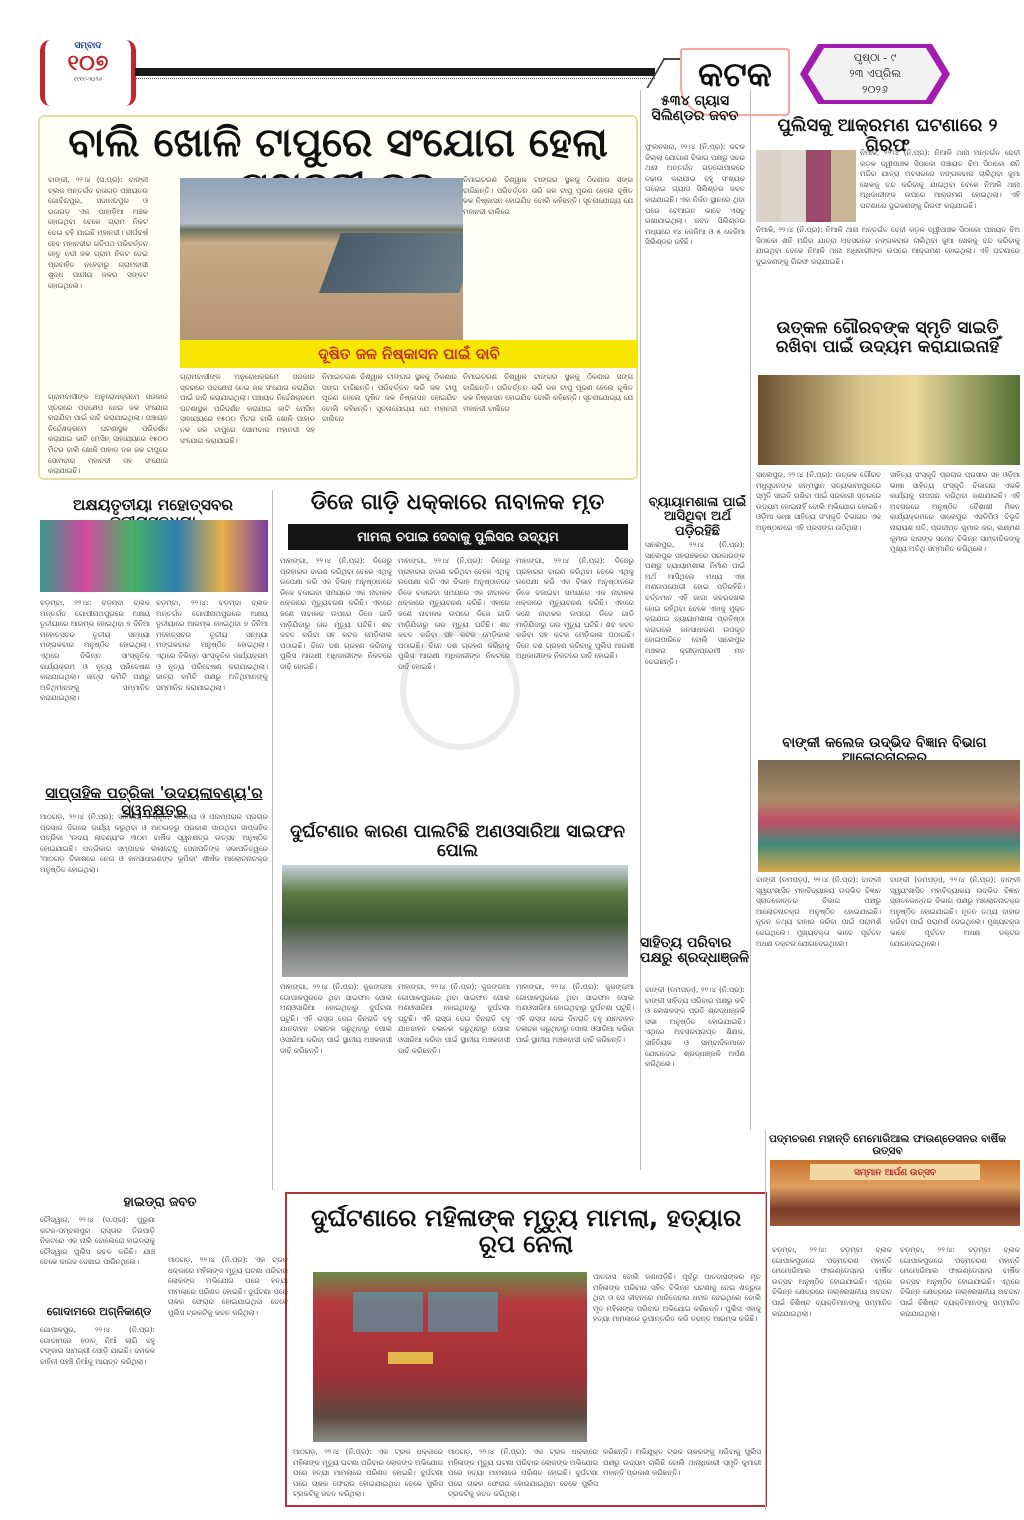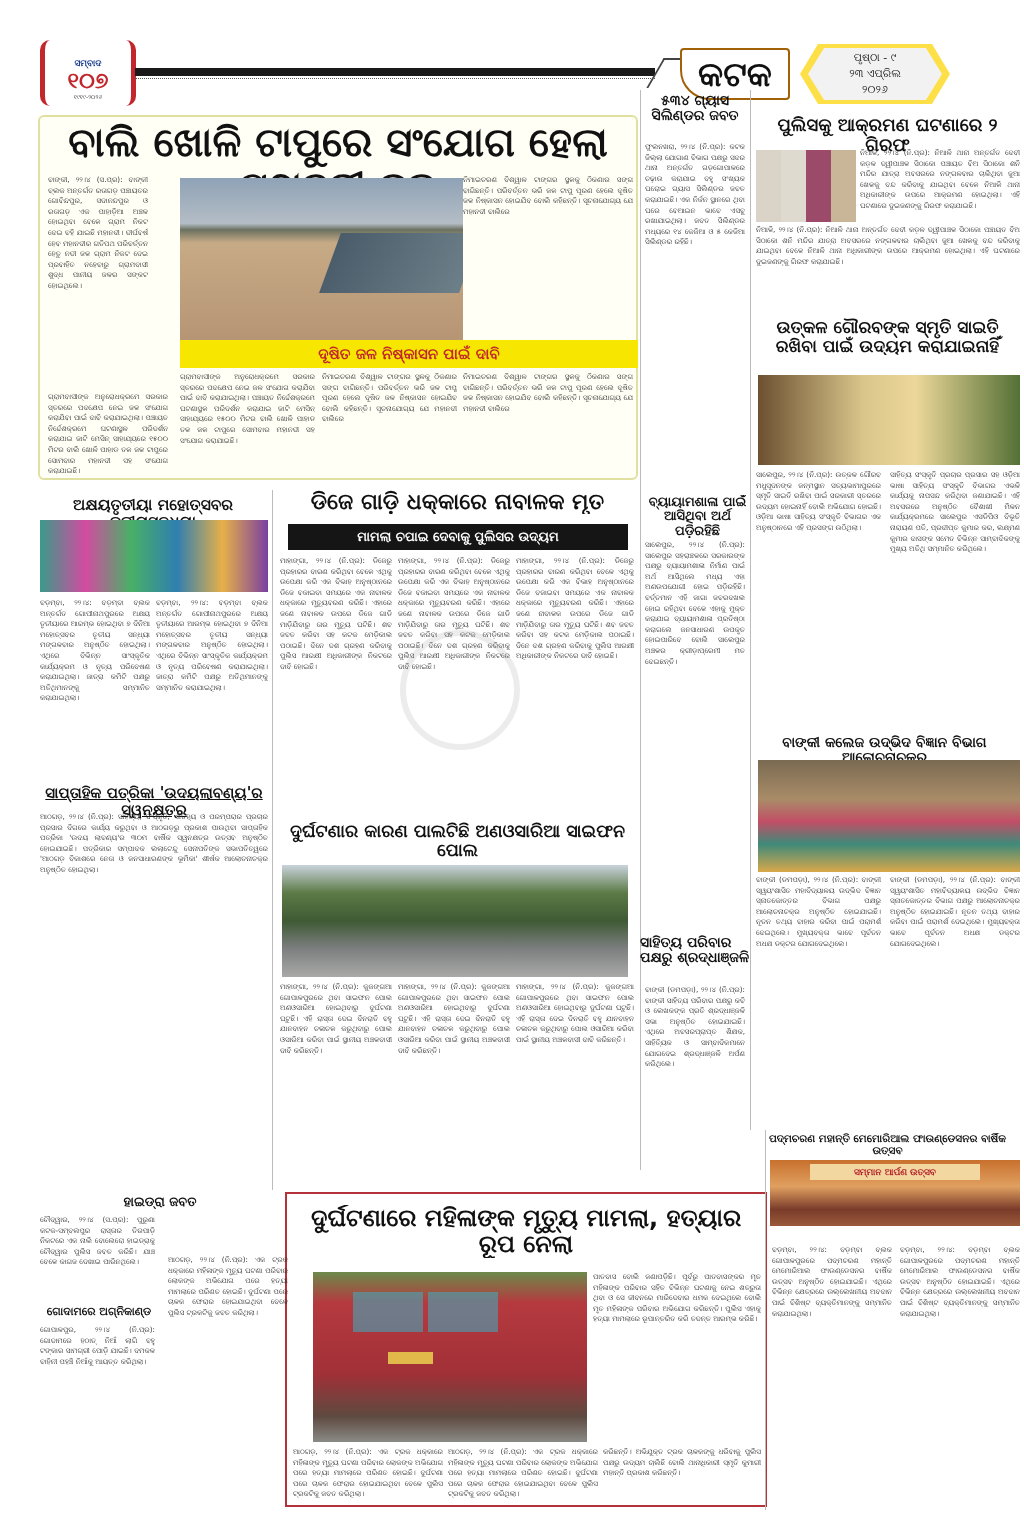--- a/index.html
+++ b/index.html
@@ -6,27 +6,27 @@
   html, body { width: 1024px; height: 1520px; background: #ffffff; overflow: hidden; }
   body { position: relative; font-family: "DejaVu Sans", sans-serif; color: #222; }
   .abs { position: absolute; }
   .txt { font-size: 7.2px; line-height: 10.6px; color: #333; text-align: justify; overflow: hidden; }
   .hl { font-family: "DejaVu Sans", sans-serif; font-weight: bold; color: #111; line-height: 1.1; overflow: hidden; }
   .vrule { position: absolute; width: 1px; background: #bbb; }
   .photo { position: absolute; overflow: hidden; }
 
   
   .logo-box { left: 40px; top: 40px; width: 96px; height: 66px; border-left: 5px solid #c1272d; border-right: 5px solid #c1272d; border-radius: 10px; text-align: center; }
-  .logo-top { font-size: 9px; color: #1b3d8f; font-weight: bold; margin-top: 18px; }
+  .logo-top { font-size: 9px; color: #1b3d8f; font-weight: bold; margin-top: 0; }
   .logo-num { font-size: 22px; color: #c1272d; font-weight: bold; line-height: 24px; }
   .logo-years { font-size: 6px; color: #333; }
   .mast-bar { left: 135px; top: 68px; width: 520px; height: 8px; background: #1a1a1a; }
   .mast-dots { left: 135px; top: 78px; width: 520px; height: 0; border-top: 1px dotted #555; }
-  .section-tag { left: 680px; top: 48px; width: 110px; height: 52px; border: 2px solid #a16207; border-radius: 4px 4px 4px 30px; font-size: 34px; font-weight: bold; color: #111; text-align: center; line-height: 48px; background: #fff; }
-  .date-badge { left: 800px; top: 44px; width: 150px; height: 60px; background: #fde047; clip-path: polygon(12% 0, 88% 0, 100% 50%, 88% 100%, 12% 100%, 0 50%); }
+  .section-tag { left: 680px; top: 48px; width: 110px; height: 68px; border: 2px solid #fca5a5; border-radius: 4px 4px 4px 30px; font-size: 34px; font-weight: bold; color: #111; text-align: center; line-height: 48px; background: #fff; }
+  .date-badge { left: 800px; top: 44px; width: 150px; height: 60px; background: #a21caf; clip-path: polygon(12% 0, 88% 0, 100% 50%, 88% 100%, 12% 100%, 0 50%); }
   .date-inner { position: absolute; left: 8px; top: 4px; width: 134px; height: 52px; background: #f2f2f2; clip-path: polygon(12% 0, 88% 0, 100% 50%, 88% 100%, 12% 100%, 0 50%); text-align: center; font-size: 11px; line-height: 16px; padding-top: 2px; color: #222; }
 
   
   .lead-box { left: 38px; top: 115px; width: 600px; height: 365px; border: 2px solid #e0e0a0; border-radius: 6px; background: #fffff6; }
   .caption-yellow { background: #f6e600; color: #c1272d; font-weight: bold; font-size: 15px; text-align: center; line-height: 28px; }
 
   .black-band { background: #151515; color: #ffffff; font-weight: bold; text-align: center; }
   .red-box { left: 285px; top: 1192px; width: 482px; height: 315px; border: 2px solid #b4323a; }
 </style>
 </head>

